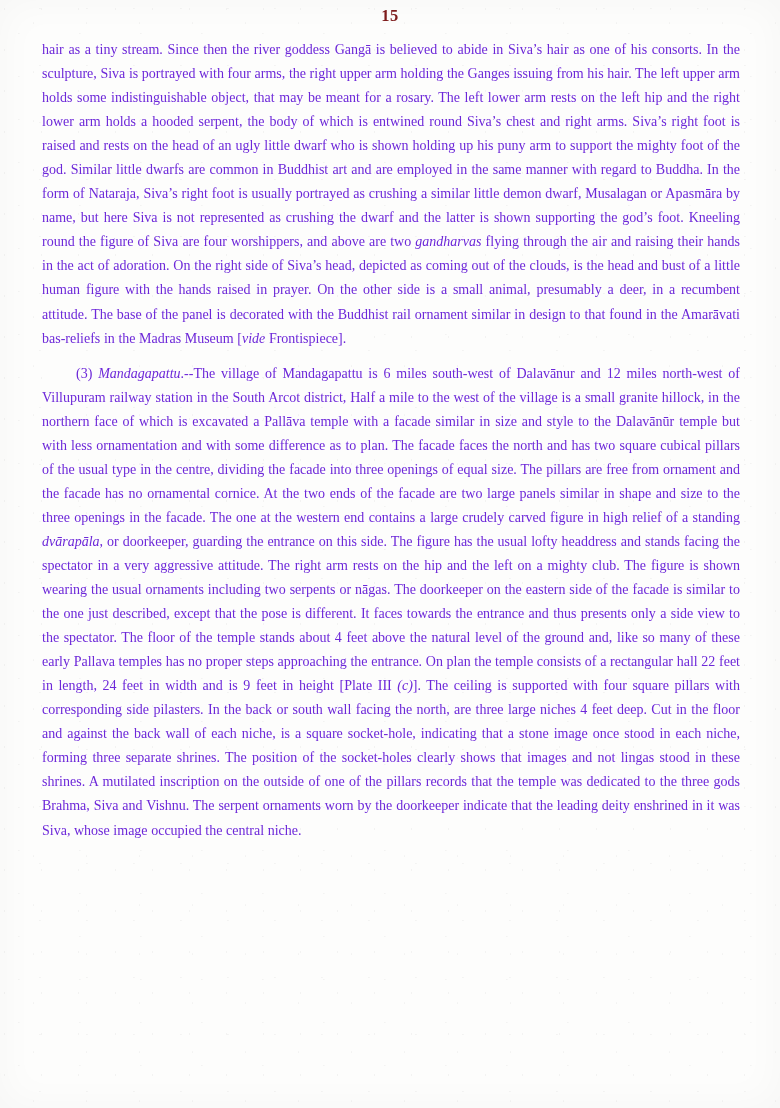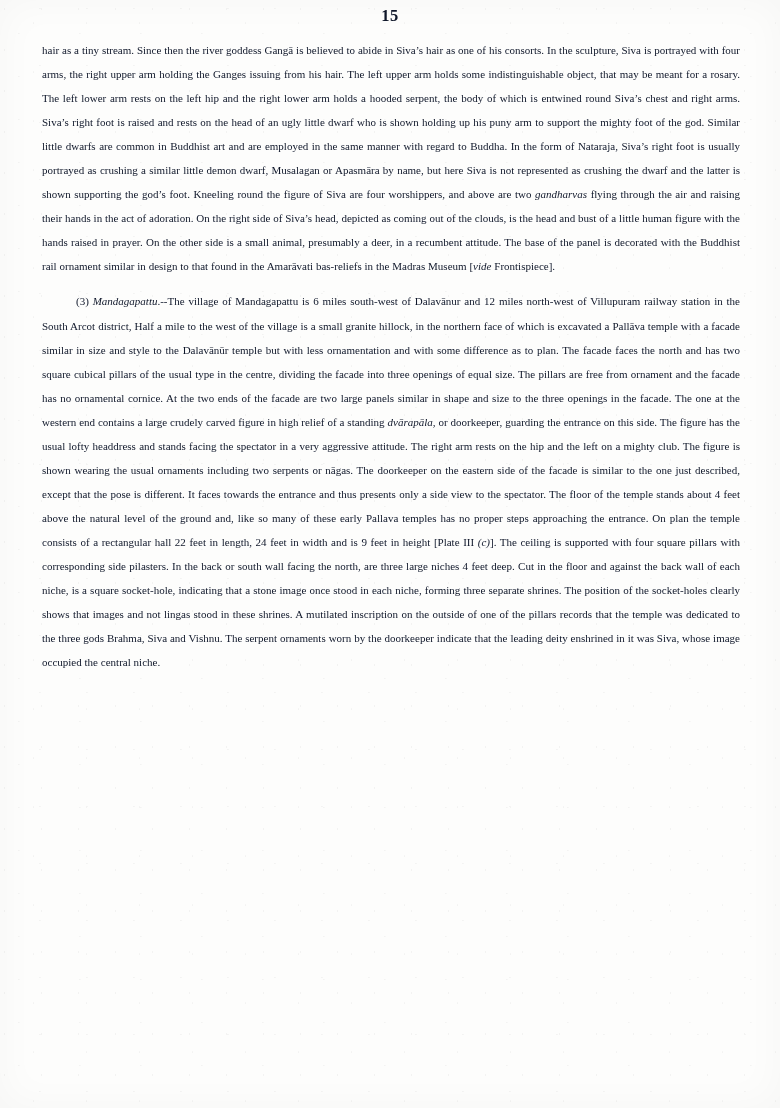--- a/index.html
+++ b/index.html
@@ -25,37 +25,37 @@
 
   .page-number {
     position: absolute;
     top: 6px;
     left: 0;
     width: 780px;
     text-align: center;
     font-size: 16.5px;
     font-weight: bold;
     letter-spacing: 0.5px;
-    color: #0f172a;
+    color: #7f1d1d;
   }
 
   .text-column {
     position: absolute;
     left: 42px;
     top: 38px;
     width: 698px;
   }
 
   p.body-par {
     margin: 0;
     text-align: justify;
     text-justify: inter-word;
-    font-size: 11px;
+    font-size: 14px;
     line-height: 24.05px;
-    color: #0f172a;
+    color: #6d28d9;
     word-spacing: 0.1px;
     -webkit-font-smoothing: none;
   }
 
   p.body-par.second {
     margin-top: 11px;
     text-indent: 34px;
   }
 
   .it { font-style: italic; }

